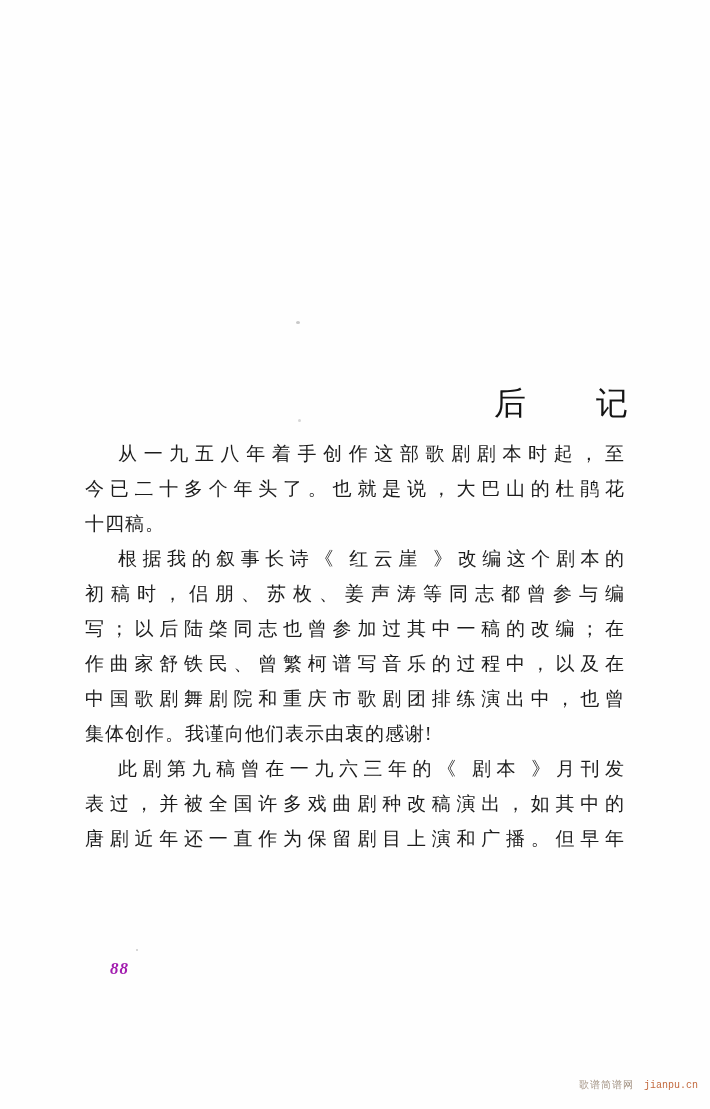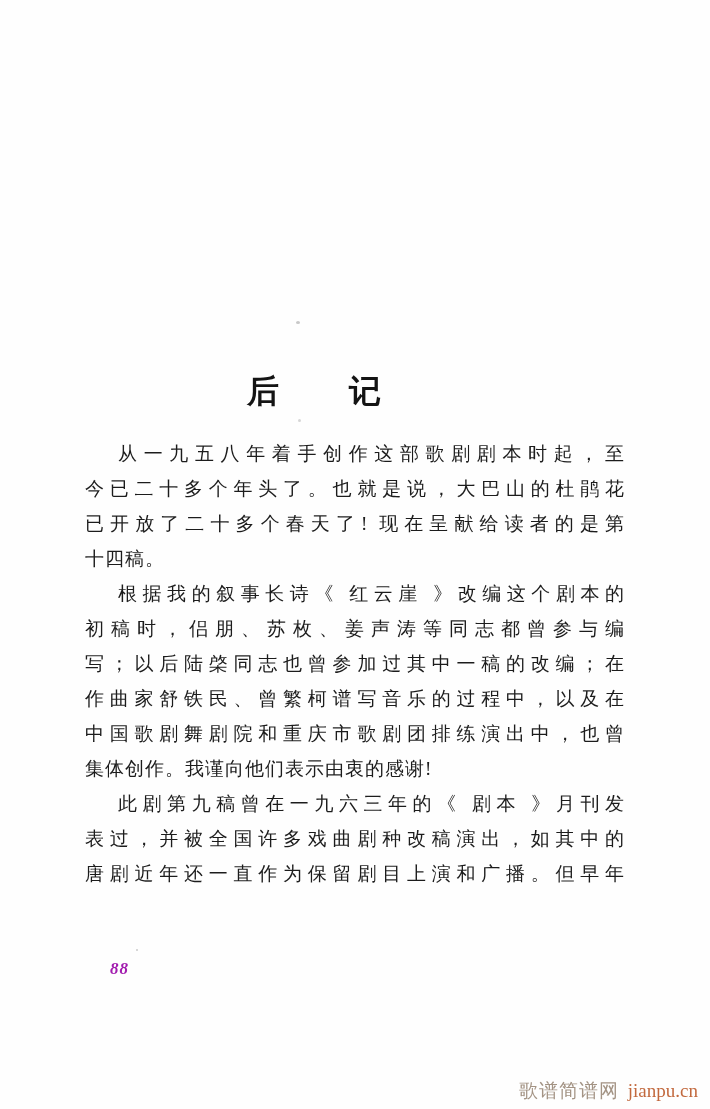--- a/index.html
+++ b/index.html
@@ -3,24 +3,24 @@
 <meta charset="utf-8">
 <style>
   html,body{margin:0;padding:0;}
   body{
     width:710px;height:1109px;position:relative;overflow:hidden;
     background:#fdfdfd;
     font-family:"Liberation Serif", serif;
   }
   .page{position:absolute;inset:0;background:#fefefe;}
   .doc-title{
-    position:absolute;top:350px;left:0;width:630px;
-    text-align:center;
+    position:absolute;top:362px;left:0;width:630px;
+    text-align:right;
     font-family:"Liberation Sans", sans-serif;
-    font-weight:bold;font-size:32px;line-height:40px;
+    font-weight:normal;font-size:32px;line-height:40px;
     color:#141414;letter-spacing:2px;white-space:pre;
   }
   .body-text{
     position:absolute;top:436px;left:85px;width:540px;
     color:#1c1c1c;
   }
   .text-line{
     height:35px;line-height:35px;font-size:19px;
     letter-spacing:1px;
     text-align:justify;text-align-last:justify;
@@ -28,41 +28,40 @@
   }
   .text-line.para-end{text-align-last:left;}
   .text-line.indent{text-indent:33px;}
   .page-number{
     position:absolute;top:959px;left:110px;
     font-size:17px;font-weight:bold;font-style:italic;
     color:#a21caf;letter-spacing:1px;
   }
   .watermark{
     position:absolute;top:1078px;right:12px;
-    font-size:19px;font-family:Liberation Serif, serif;
+    font-size:10px;font-family:Liberation Mono, monospace;
     white-space:nowrap;
   }
   .watermark .wm-label{color:#a39384;letter-spacing:1px;}
   .watermark .wm-url{color:#c2693e;margin-left:4px;}
   .speck{position:absolute;background:#9a9a9a;border-radius:50%;opacity:.55;}
   .speck.s1{left:296px;top:321px;width:4px;height:3px;}
   .speck.s2{left:298px;top:419px;width:3px;height:3px;opacity:.4;}
   .speck.s3{left:136px;top:949px;width:2px;height:2px;opacity:.5;}
 </style>
 </head>
 <body>
 
 <div class="page">
 
   <h1 class="doc-title">后　　记</h1>
 
   <div class="body-text">
     <div class="text-line indent">从一九五八年着手创作这部歌剧剧本时起，至</div>
     <div class="text-line">今已二十多个年头了。也就是说，大巴山的杜鹃花</div>
-    <div class="text-line">已开放了二十多个春天了! 现在呈献给读者的是第</div>
     <div class="text-line para-end">十四稿。</div>
     <div class="text-line indent">根据我的叙事长诗《 红云崖 》改编这个剧本的</div>
     <div class="text-line">初稿时，侣朋、苏枚、姜声涛等同志都曾参与编</div>
     <div class="text-line">写；以后陆棨同志也曾参加过其中一稿的改编；在</div>
     <div class="text-line">作曲家舒铁民、曾繁柯谱写音乐的过程中，以及在</div>
     <div class="text-line">中国歌剧舞剧院和重庆市歌剧团排练演出中，也曾</div>
     <div class="text-line para-end">集体创作。我谨向他们表示由衷的感谢!</div>
     <div class="text-line indent">此剧第九稿曾在一九六三年的《 剧本 》月刊发</div>
     <div class="text-line">表过，并被全国许多戏曲剧种改稿演出，如其中的</div>
     <div class="text-line">唐剧近年还一直作为保留剧目上演和广播。但早年</div>

